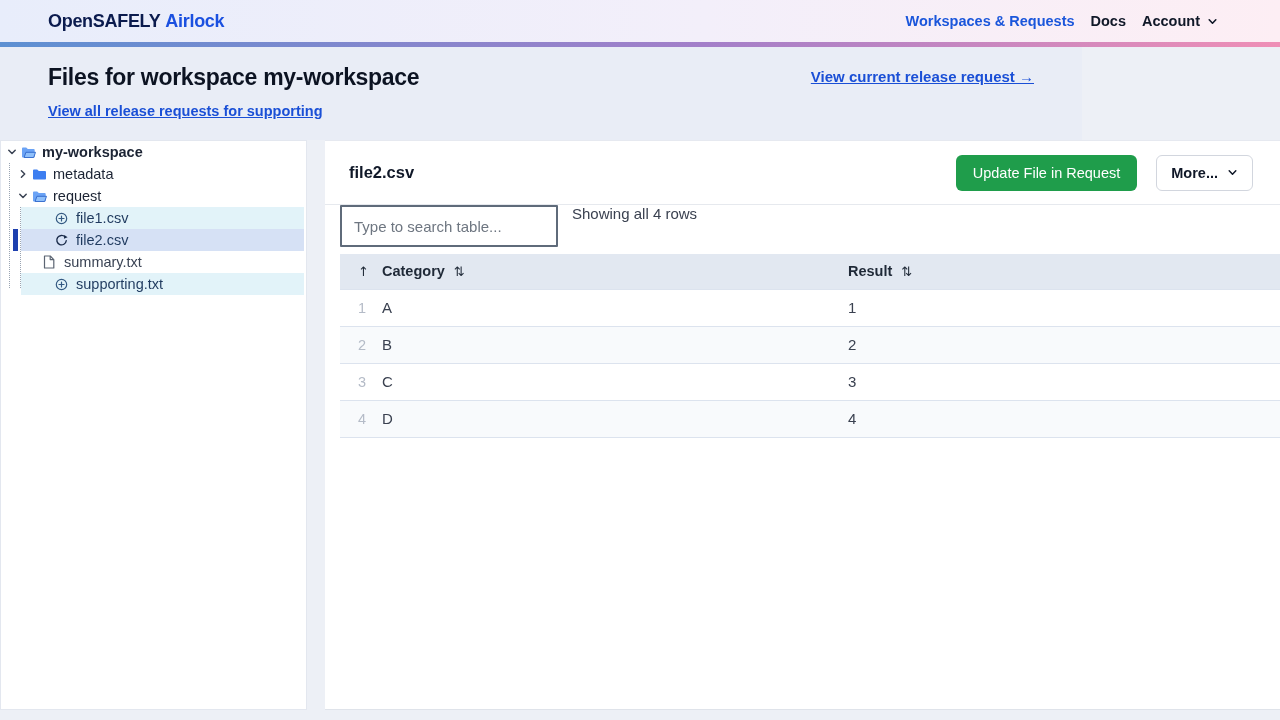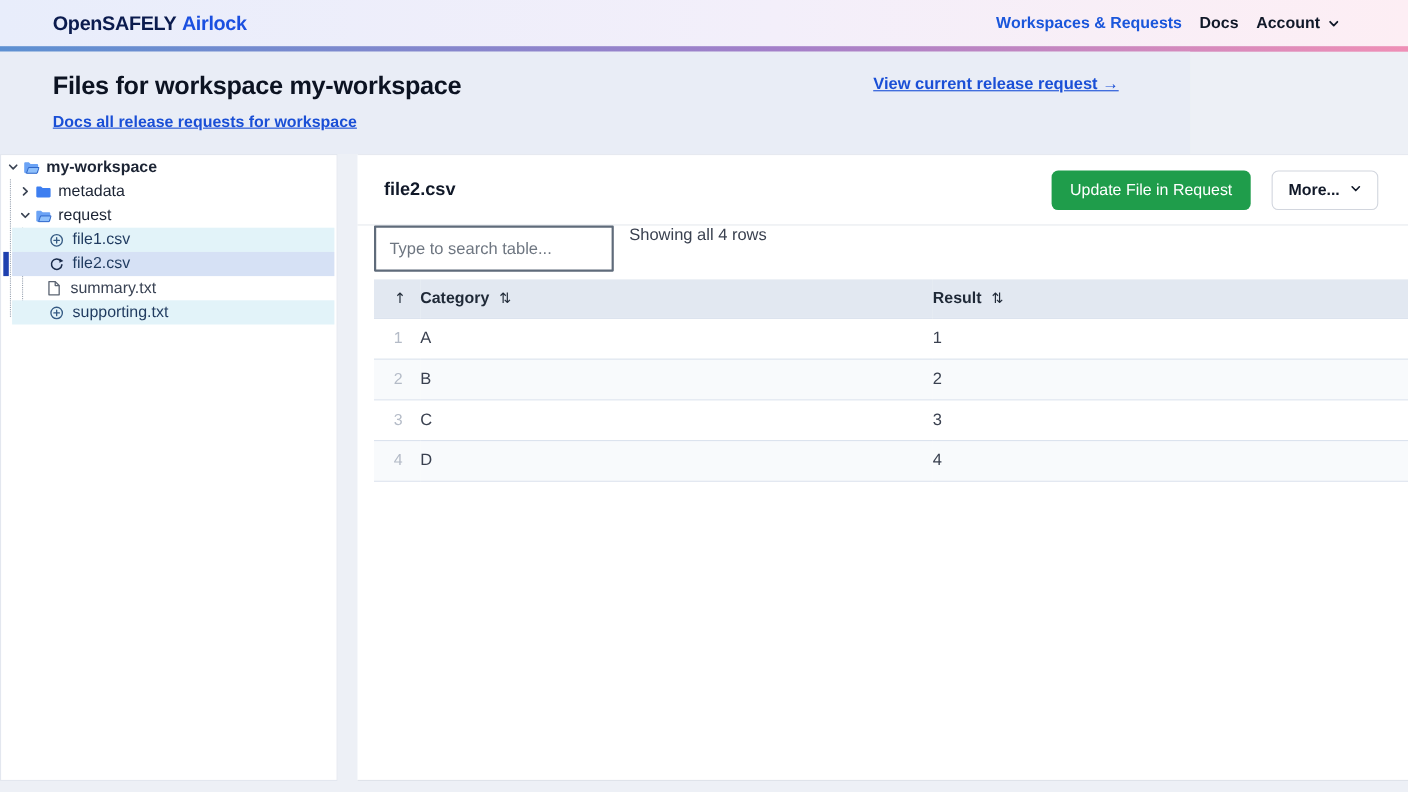--- a/index.html
+++ b/index.html
@@ -37,37 +37,37 @@
   .title-bar {
     position:absolute; top:47px; left:0; width:1082px; height:93px;
     background:#e9edf6; padding:17px 48px;
   }
   .page-heading { font-size:23px; font-weight:800; color:#0c1322; letter-spacing:-0.3px; }
   .ws-link {
     display:inline-block; margin-top:12px;
     font-size:14.5px; font-weight:600; color:#1a4fd6; text-decoration:underline;
   }
   .release-link {
-    position:absolute; top:21px; right:65px;
+    position:absolute; top:21px; right:48px;
     font-size:15px; font-weight:600; color:#1a4fd6; text-decoration:underline;
   }
 
   
   .sidebar {
     position:absolute; left:0; top:140px; width:307px; height:570px;
     background:#fff; border:1px solid #e3e7ef;
   }
   .tree-row {
     height:22px; display:flex; align-items:center;
     font-size:14.5px; position:relative; cursor:pointer; white-space:nowrap;
   }
   .d0 { padding-left:4px;font-weight:bold; }
   .d1 { padding-left:15px; }
   .d2 { padding-left:42px; }
-  .tree-row.hl { margin-left:10px; margin-right:2px; }
+  .tree-row.hl { margin-left:20px; margin-right:2px; }
   .tree-row.hl.d2 { padding-left:34px; }
   .tree-row.added    { background:#e2f3f9; }
   .tree-row.selected { background:#d6e1f5; }
   .tree-row.selected::before {
     content:""; position:absolute; left:-8px; top:0; width:5px; height:22px; background:#1e40af;
   }
   .t-chevron { width:13px; display:flex; justify-content:center; align-items:center; margin-right:3px; flex:none; }
   .t-icon { width:16px; display:flex; justify-content:flex-start; align-items:center; margin-right:5px; flex:none; }
   .lbl-folder { color:#1c2434; }
   .lbl-csv    { color:#1f3a5f; }
@@ -146,21 +146,21 @@
             <path d="M2.2 3.8 L5.5 7.2 L8.8 3.8" fill="none" stroke="#101828" stroke-width="1.6" stroke-linecap="round" stroke-linejoin="round"></path>
           </svg>
       </span>
     </a>
   </nav>
 </header>
 <div class="gradient-bar"></div>
 
 <section class="title-bar">
   <h1 class="page-heading">Files for workspace my-workspace</h1>
-  <a class="ws-link">Docs all release requests for workspace</a>
+  <a class="ws-link">View all release requests for supporting</a>
   <a class="release-link">View current release request →</a>
 </section>
 
 <aside class="sidebar">
   <div class="guide guide-1"></div>
   <div class="guide guide-2"></div>
 
   <div class="tree-row d0">
     <span class="t-chevron">
       <svg width="10" height="10" viewBox="0 0 10 10">

